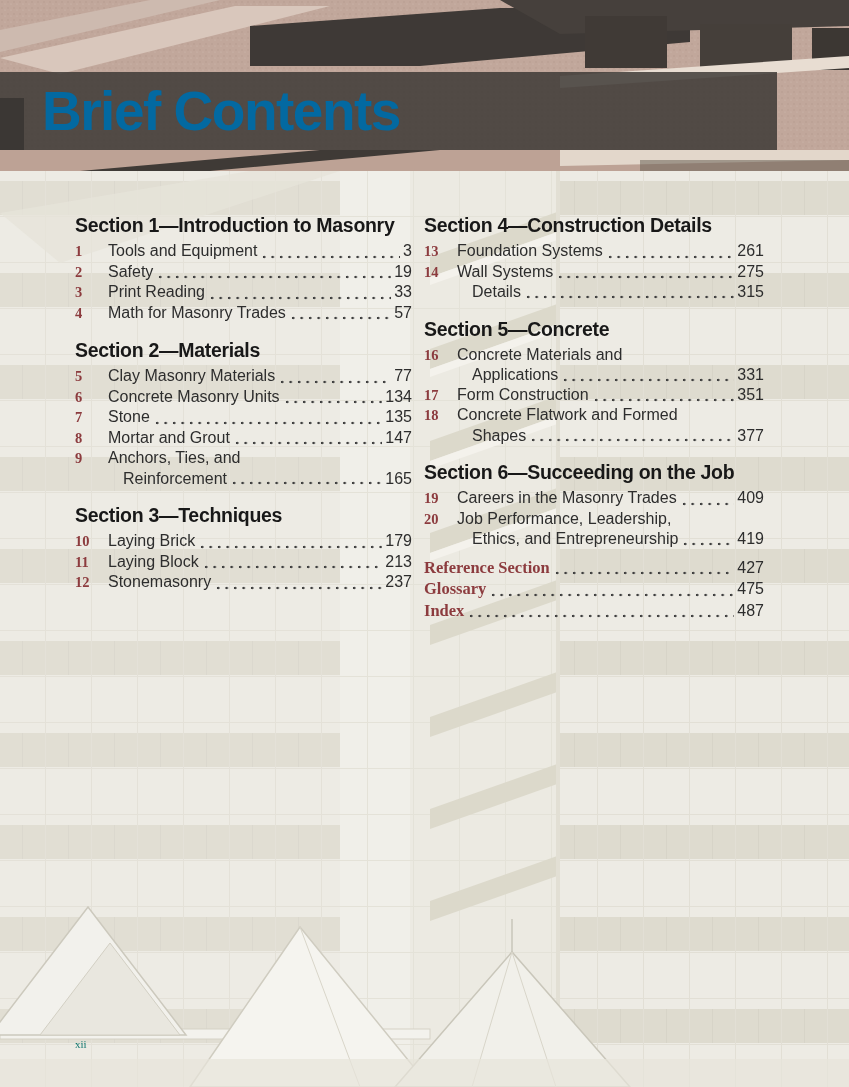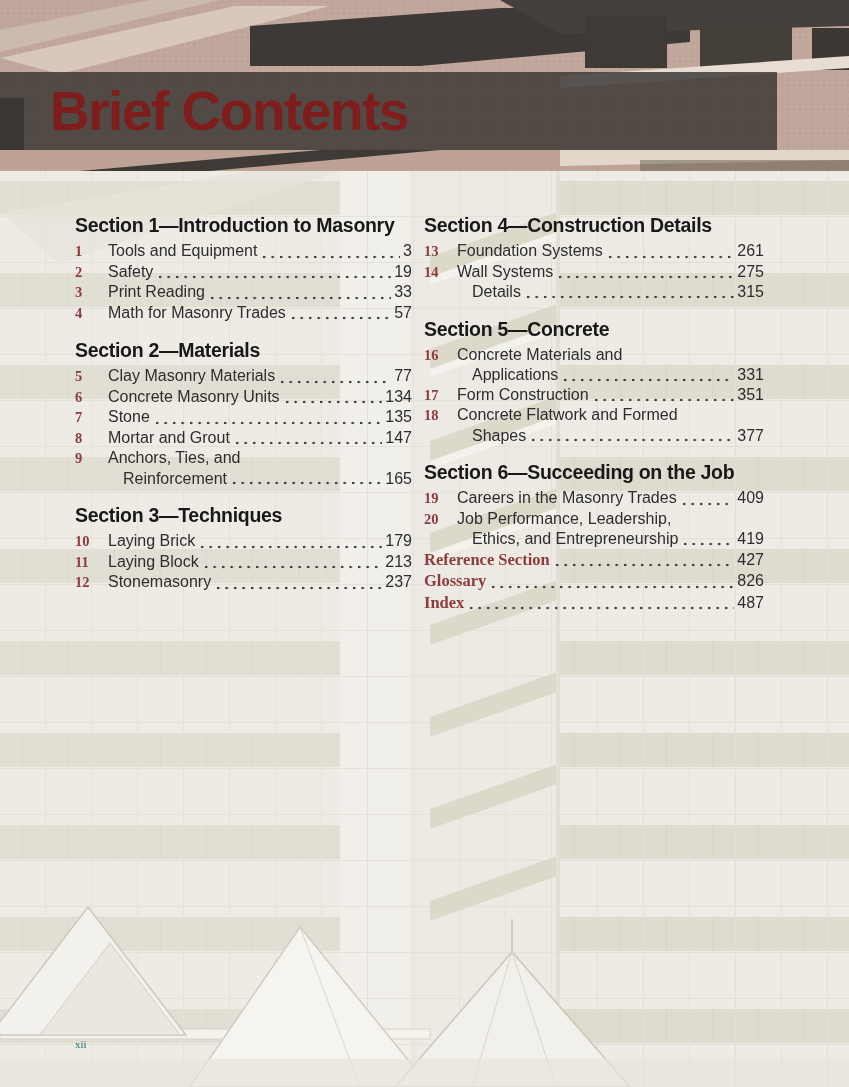--- a/index.html
+++ b/index.html
@@ -8,21 +8,21 @@
     font-family:"Liberation Sans",sans-serif;background:#edebe4;
   }
   
   .header{position:absolute;top:0;left:0;width:849px;height:171px;overflow:hidden}
   .header svg{display:block}
   .banner{
     position:absolute;top:72px;left:0;width:777px;height:78px;
     background:rgba(60,56,53,0.84);display:flex;align-items:center;
   }
   .banner h1{
-    margin:8px;padding-left:42px;font-size:55px;font-weight:700;color:#7f1d1d;
+    margin:0;padding-left:42px;font-size:55px;font-weight:700;color:#0369a1;
     letter-spacing:-1.5px;line-height:1;white-space:nowrap;
   }
   
   .content{position:absolute;top:171px;left:0;width:849px;height:916px}
   .bgsvg{position:absolute;top:0;left:0}
   .toc{position:absolute;left:75px;top:43px;width:702px;display:flex;gap:12px}
   .colL{width:337px}
   .colR{width:340px}
   .secblk{margin:0 0 16px 0}
   h2.sec{
@@ -35,21 +35,21 @@
     font-size:14.5px;color:#8c3b3e;
   }
   .ttl{white-space:nowrap}
   .dots{
     flex:1 1 auto;align-self:flex-end;height:6px;margin:0 3px 2px 5px;
     background-image:radial-gradient(circle at 2px 3px,#3e3e3e 1.25px,rgba(0,0,0,0) 1.6px);
     background-size:8.5px 6px;background-repeat:repeat-x;background-position:left bottom;
   }
   .pg{flex:none}
   .row.cont{padding-left:48px}
-  .bmwrap{margin-top:0}
+  .bmwrap{margin-top:8px}
   .row.bm{line-height:21.5px}
   .bm-label{
     font-family:"Liberation Serif",serif;font-weight:700;font-size:16.5px;
     color:#8c3b3e;white-space:nowrap;
   }
   .folio{
     position:absolute;left:75px;top:1038px;font-family:"Liberation Serif",serif;
     font-size:11px;color:#0f766e;
   }
 </style>
@@ -304,21 +304,21 @@
 
         <div class="bmwrap">
           <div class="row bm">
             <span class="bm-label">Reference Section</span>
             <span class="dots"></span>
             <span class="pg">427</span>
           </div>
           <div class="row bm">
             <span class="bm-label">Glossary</span>
             <span class="dots"></span>
-            <span class="pg">826</span>
+            <span class="pg">475</span>
           </div>
           <div class="row bm">
             <span class="bm-label">Index</span>
             <span class="dots"></span>
             <span class="pg">487</span>
           </div>
         </div>
       </section>
     </div>
   </div>

